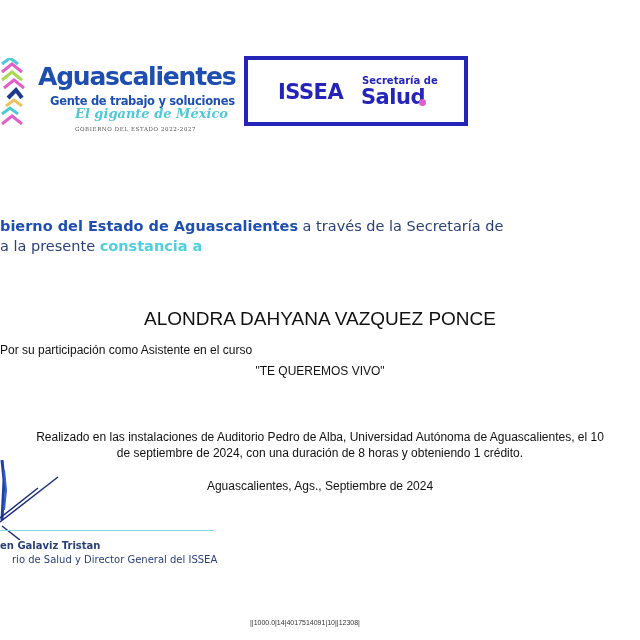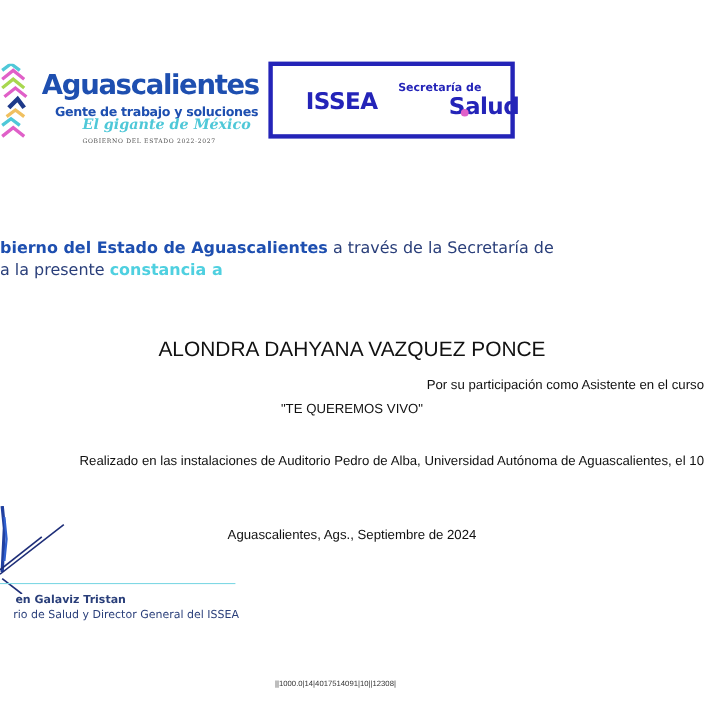--- a/index.html
+++ b/index.html
@@ -37,59 +37,59 @@
   .issea-text {
     left: 278px; top: 80px; font-family: "DejaVu Sans", sans-serif;
     font-weight: bold; font-size: 21px; color: #2424b8; letter-spacing: -0.5px;
   }
   .sec-de {
     left: 362px; top: 75px; font-family: "DejaVu Sans", sans-serif;
     font-weight: bold; font-size: 10px; color: #2424b8;
   }
   .salud {
     left: 361px; top: 85px; font-family: "DejaVu Sans", sans-serif;
-    font-weight: bold; font-size: 21px; color: #2424b8; letter-spacing: -0.5px; margin-left: 47px;
+    font-weight: bold; font-size: 21px; color: #2424b8; letter-spacing: -0.5px;
   }
   .salud-dot { left: 419px; top: 99px; width: 7px; height: 7px; border-radius: 50%; background: #e060c8; }
 
   
   .intro {
     left: 0; top: 216px; font-family: "DejaVu Sans", sans-serif;
     font-size: 14.5px; line-height: 20px; color: #2a3f7a; white-space: nowrap;
   }
   .intro .bold { font-weight: bold; color: #1e4fb0; }
   .intro .cyan { font-weight: bold; color: #4fd0e0; }
 
   .recipient {
     left: 0; width: 640px; top: 308px; text-align: center;
     font-size: 19px; color: #111;
   }
   .participation {
-    left: 0; width: 640px; top: 343px; text-align: right;
+    left: 0; width: 640px; top: 343px; text-align: left;
     font-size: 12px; color: #111;
   }
   .course {
     left: 0; width: 640px; top: 364px; text-align: center;
     font-size: 12px; color: #111;
   }
   .details {
-    left: 0; width: 640px; top: 411px; text-align: right;
+    left: 0; width: 640px; top: 429px; text-align: center;
     font-size: 12px; line-height: 16px; color: #111;
   }
   .place-date {
     left: 0; width: 640px; top: 479px; text-align: center;
     font-size: 12px; color: #111;
   }
 
   
   .sig { left: 0; top: 460px; width: 70px; height: 80px; }
   .sig-line { left: 0; top: 530px; width: 214px; height: 1px; background: #7fd8e4; }
   .signer-name {
     left: 0; top: 540px; font-family: "DejaVu Sans", sans-serif;
-    font-weight: bold; font-size: 10px; color: #2a3f7a; white-space: nowrap; padding-left: 14px;
+    font-weight: bold; font-size: 10px; color: #2a3f7a; white-space: nowrap;
   }
   .signer-title {
     left: 0; top: 554px; font-family: "DejaVu Sans", sans-serif;
     font-size: 10px; color: #2a3f7a; white-space: nowrap; padding-left: 12px;
   }
 
   .footer-code {
     left: 250px; top: 619px; font-size: 7px; color: #333;
   }
 </style>
@@ -120,20 +120,21 @@
 <div class="abs intro">
   <div><span class="bold">bierno del Estado de Aguascalientes</span><span> a través de la Secretaría de</span></div>
   <div><span>a la presente </span><span class="cyan">constancia a</span></div>
 </div>
 
 <div class="abs recipient">ALONDRA DAHYANA VAZQUEZ PONCE</div>
 <div class="abs participation">Por su participación como Asistente en el curso</div>
 <div class="abs course">"TE QUEREMOS VIVO"</div>
 <div class="abs details">
   <div>Realizado en las instalaciones de Auditorio Pedro de Alba, Universidad Autónoma de Aguascalientes, el 10</div>
+  <div>de septiembre de 2024, con una duración de 8 horas y obteniendo 1 crédito.</div>
 </div>
 <div class="abs place-date">Aguascalientes, Ags., Septiembre de 2024</div>
 
 <svg class="abs sig" viewBox="0 0 70 80">
   <path d="M2,0 L4,20 L3,40 L2,60" fill="none" stroke="#2040a0" stroke-width="3"></path>
   <path d="M4,10 L6,30 L4,50" fill="none" stroke="#3060d0" stroke-width="2"></path>
   <path d="M0,62 L58,17" fill="none" stroke="#1e2e78" stroke-width="1.5"></path>
   <path d="M0,58 L38,28" fill="none" stroke="#1e2e78" stroke-width="1.5"></path>
   <path d="M2,66 L20,80" fill="none" stroke="#1e2e78" stroke-width="1.5"></path>
 </svg>

